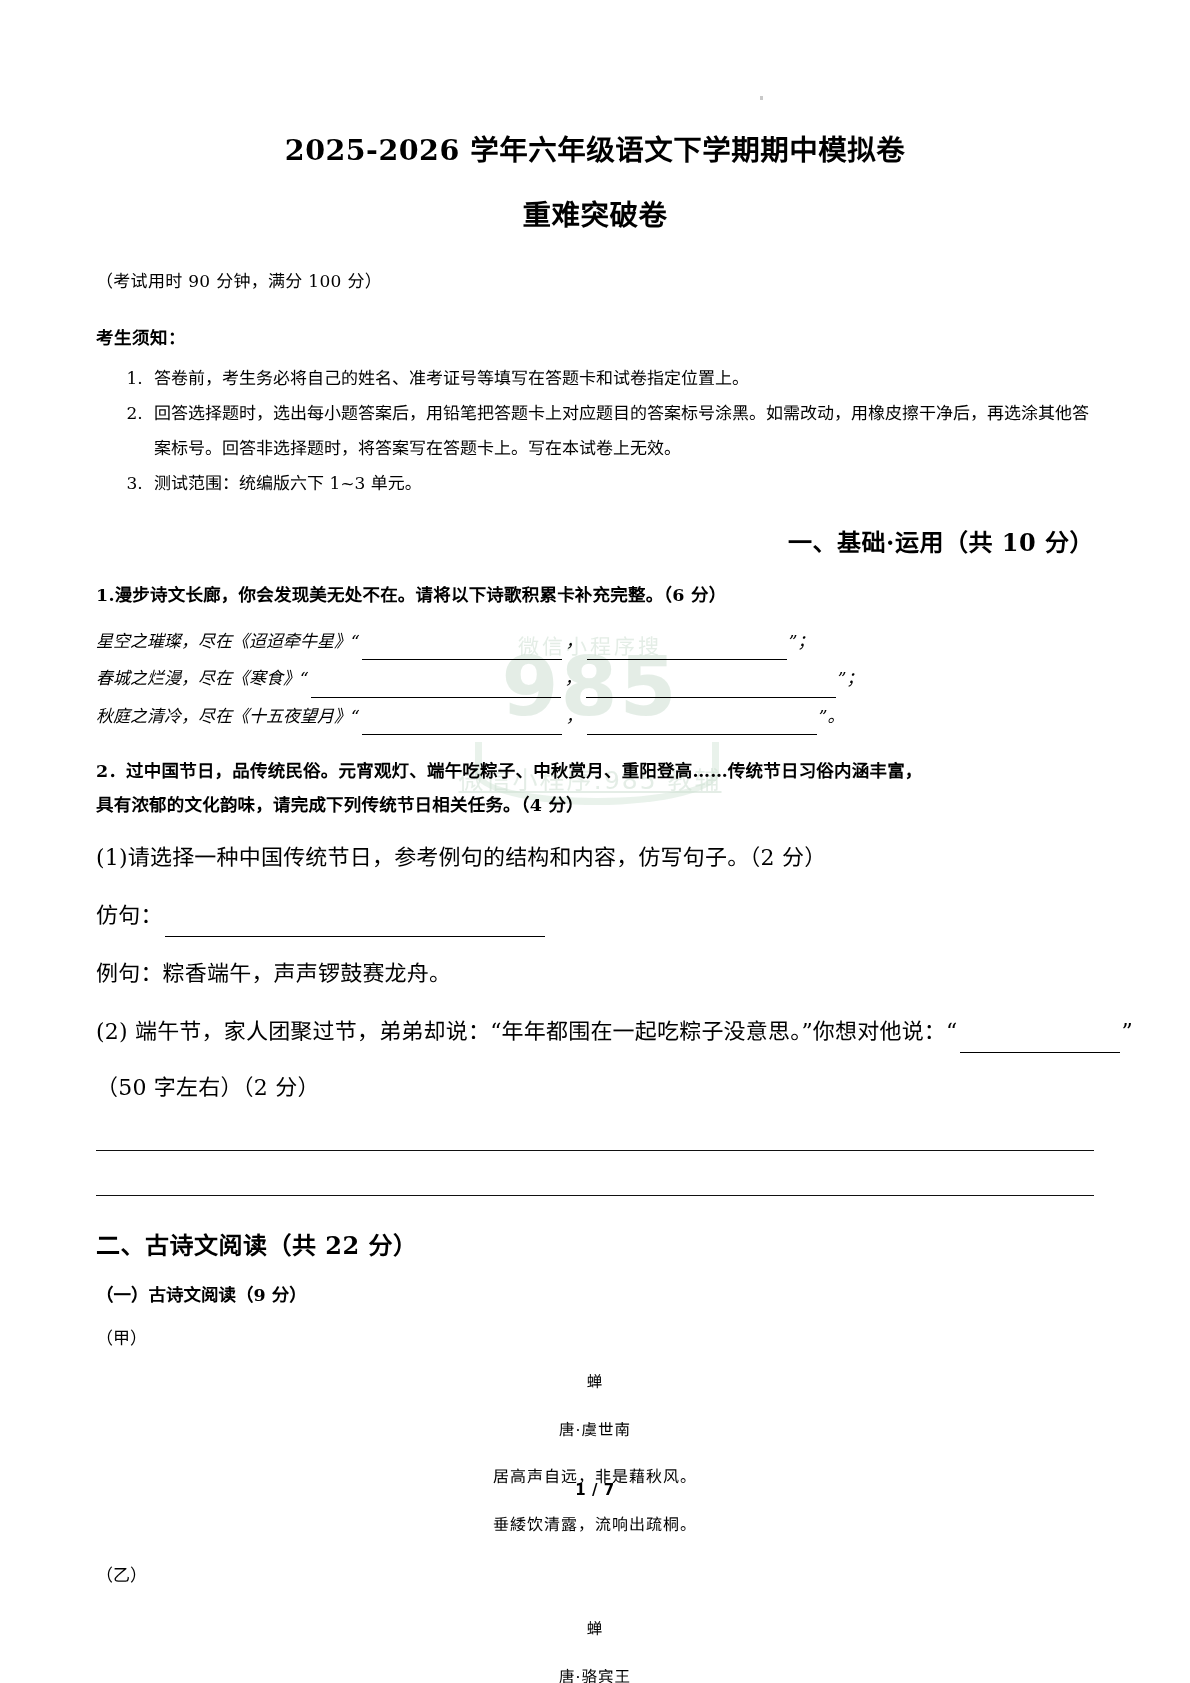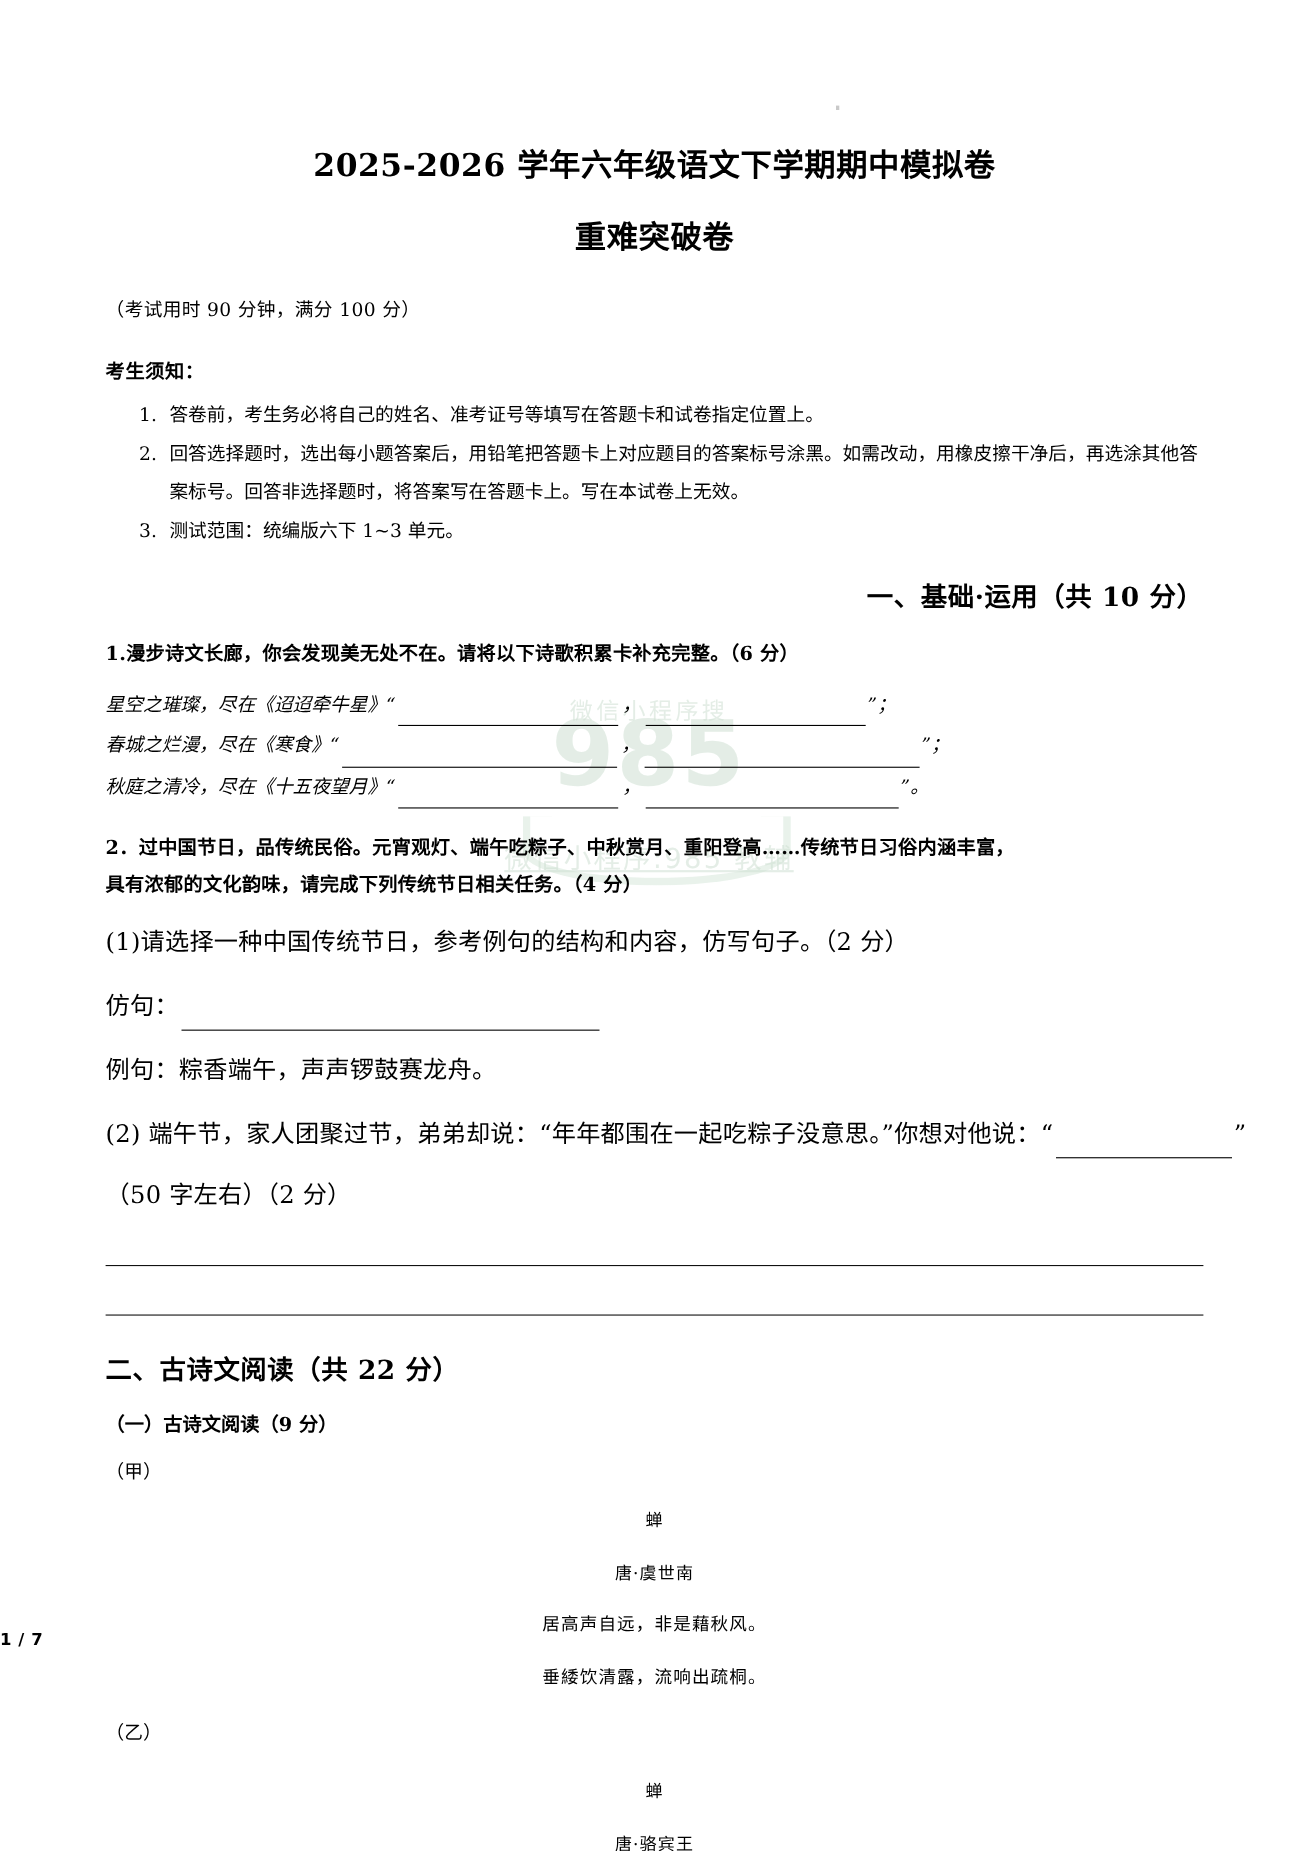--- a/index.html
+++ b/index.html
@@ -164,21 +164,21 @@
   .poem-verse {
     font-size: 16px;
     margin-top: 24px;
     letter-spacing: 1px;
   }
   .page-no {
     position: absolute;
     left: 0;
     top: 1481px;
     width: 1190px;
-    text-align: left;
+    text-align: center;
     font-size: 15px;
     font-weight: 700;
     font-family: "DejaVu Sans", "Liberation Sans", sans-serif;
     letter-spacing: .5px;
   }
   .speck {
     position: absolute;
     left: 760px; top: 96px;
     width: 3px; height: 4px;
     background: #c9c9c9;

